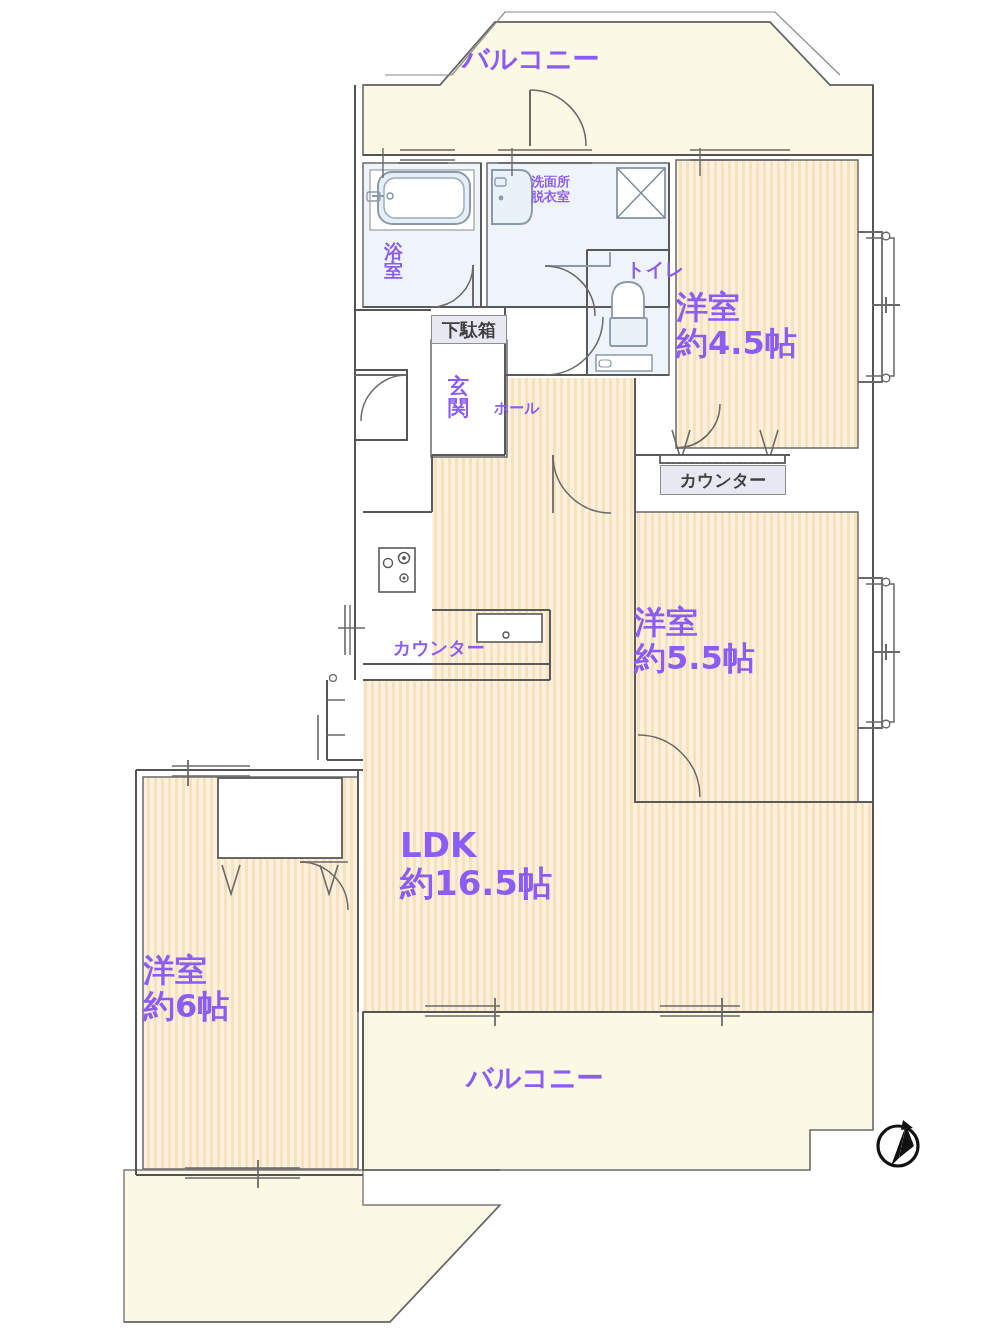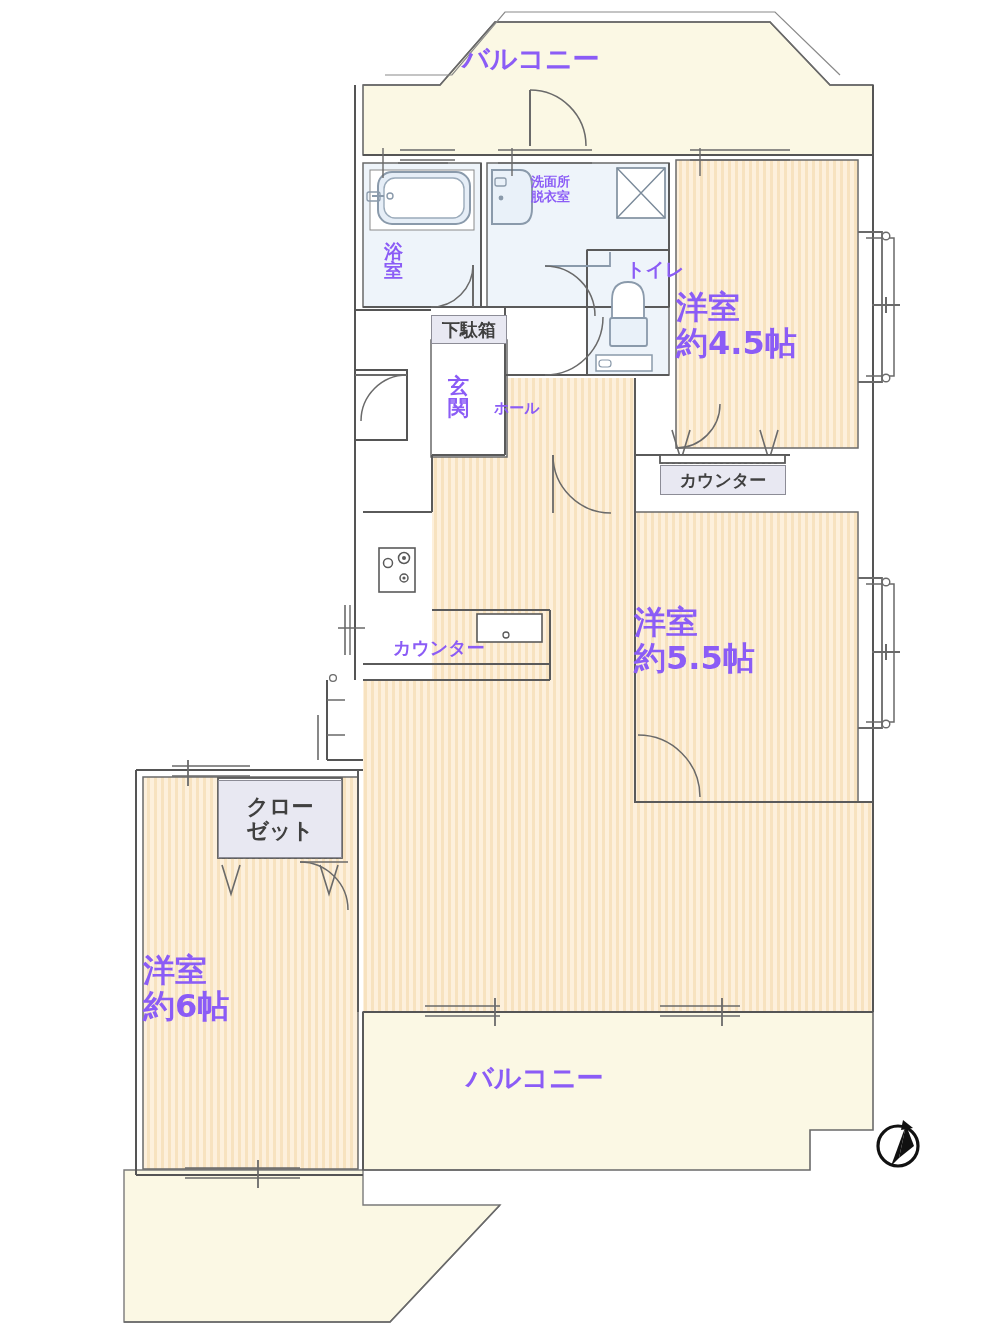--- a/index.html
+++ b/index.html
@@ -303,24 +303,24 @@
   <div class="lbl" style="left:448px;top:375px;width:40px;font-size:21px;line-height:1.05;">玄<br>関</div>
 
   <div class="lbl" style="left:494px;top:400px;width:90px;font-size:15px;">ホール</div>
 
   <div class="lbl" style="left:676px;top:290px;width:182px;font-size:32px;">洋室<br>約4.5帖</div>
 
   <div class="lbl" style="left:634px;top:605px;width:224px;font-size:32px;">洋室<br>約5.5帖</div>
 
   <div class="lbl" style="left:143px;top:953px;width:215px;font-size:32px;">洋室<br>約6帖</div>
 
+  <div class="lbl" style="left:400px;top:826px;width:320px;font-size:34px;">LDK<br>約16.5帖</div>
 
   <div class="lbl" style="left:466px;top:1063px;width:300px;font-size:27px;">バルコニー</div>
 
   <div class="boxlbl" style="left:431px;top:315px;width:76px;height:29px;font-size:18px;">下駄箱</div>
 
   <div class="boxlbl" style="left:660px;top:465px;width:126px;height:30px;font-size:17px;">カウンター</div>
 
-  <div class="boxlbl" style="left:218px;top:780px;width:124px;height:78px;font-size:22px;">クロー<br>ゼット</div>
 
   <div class="lbl" style="left:393px;top:638px;width:140px;font-size:18px;font-weight:700;">カウンター</div>
 
 </div>
 
 </body></html>

